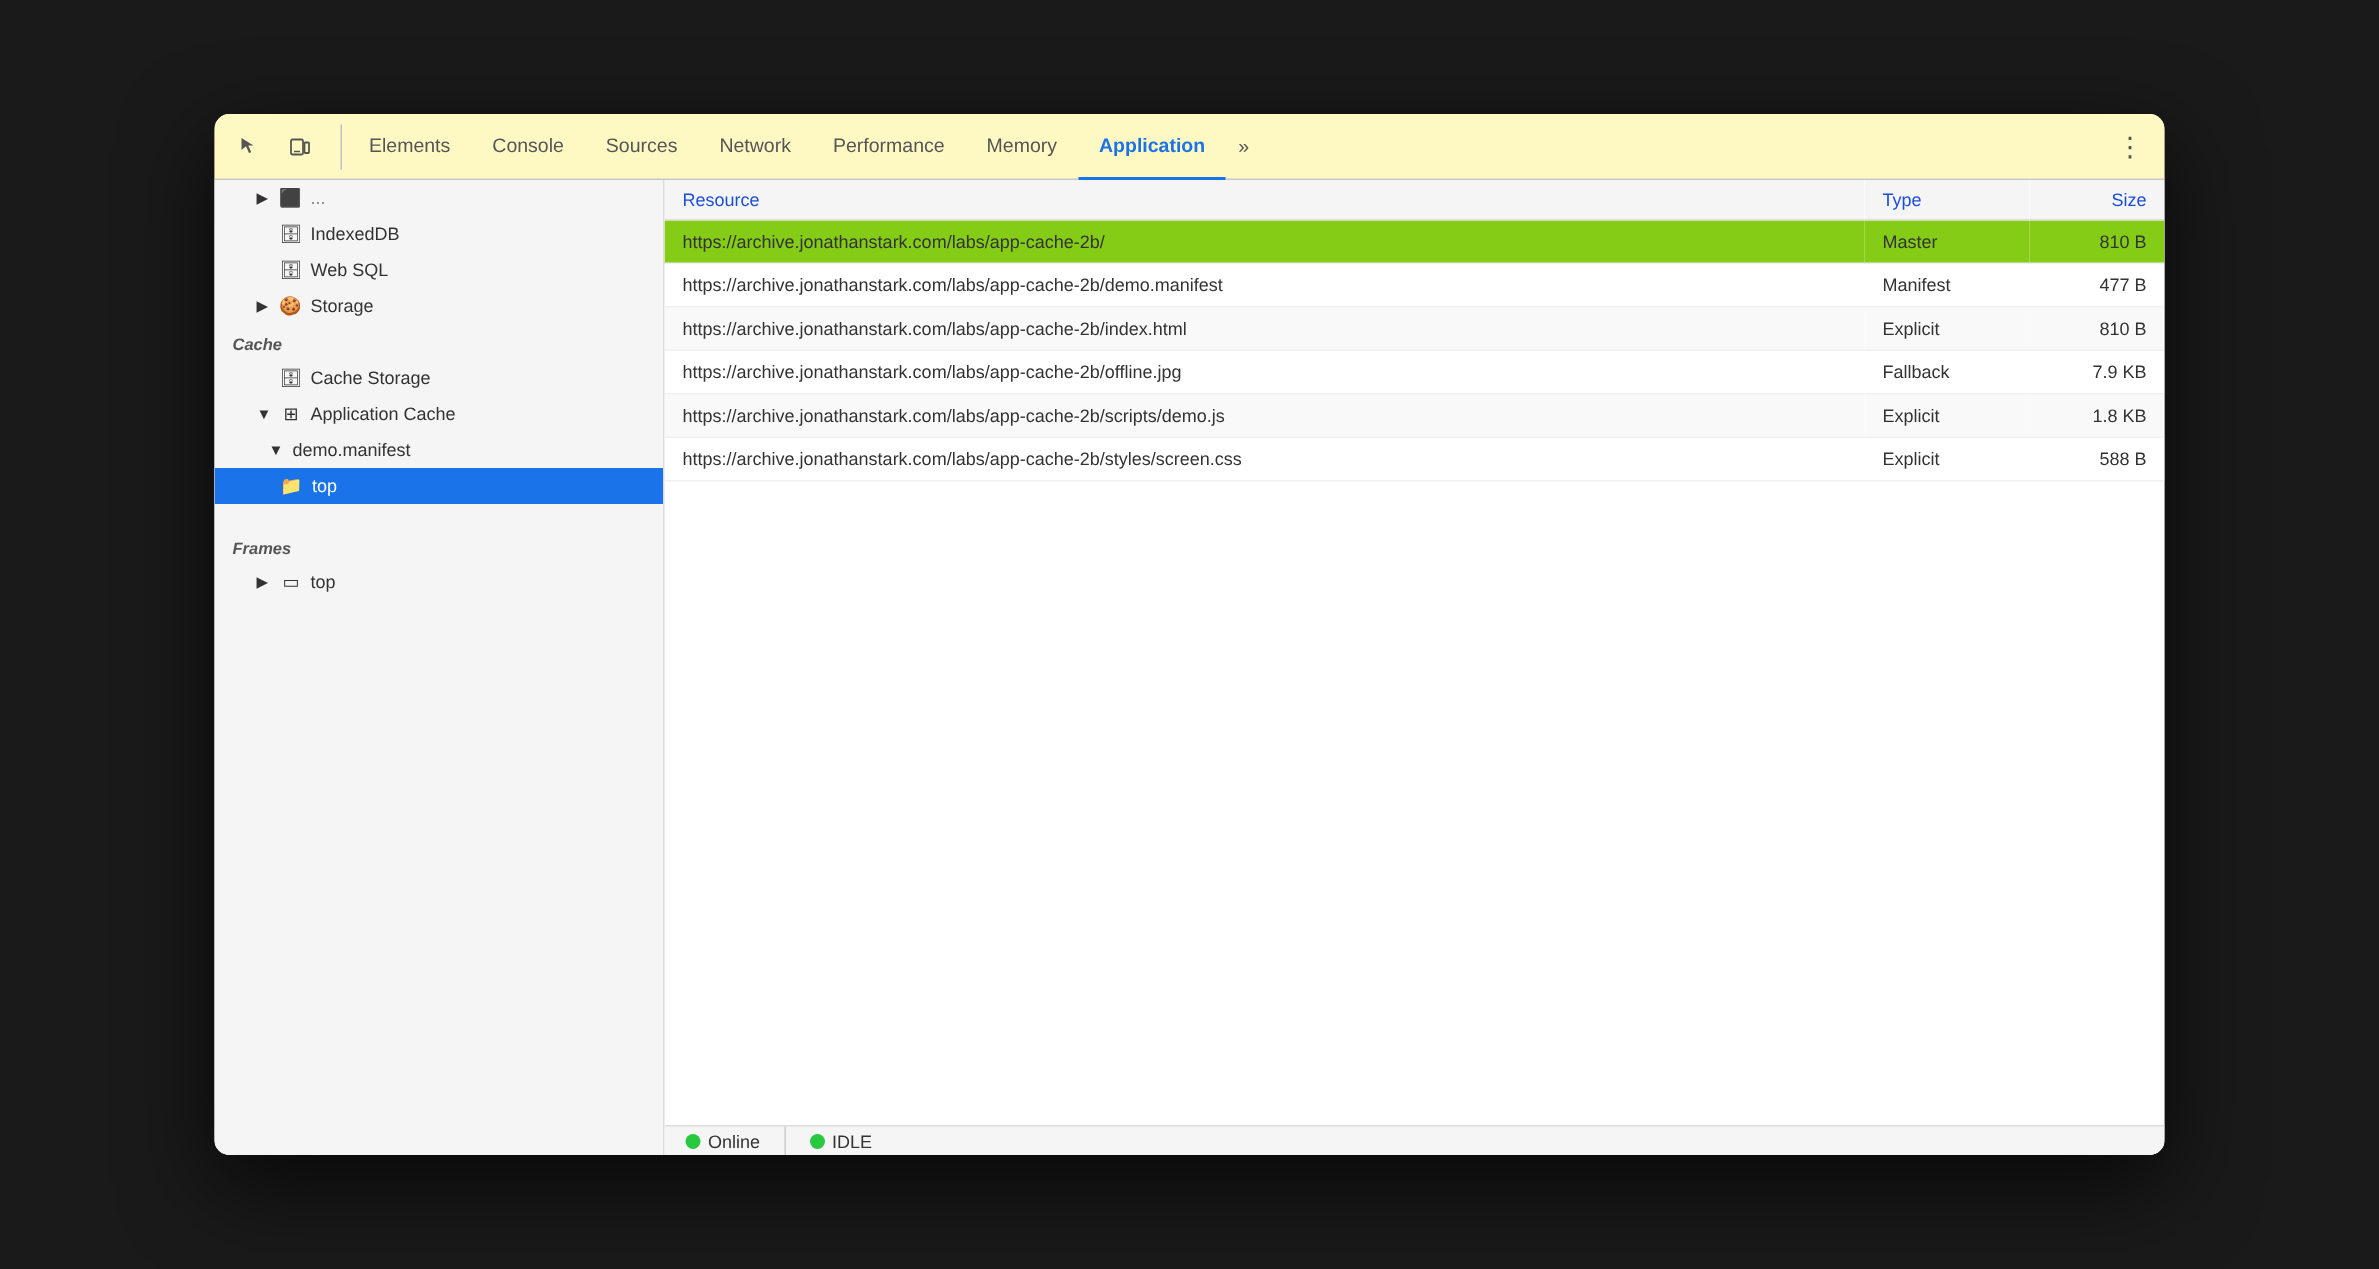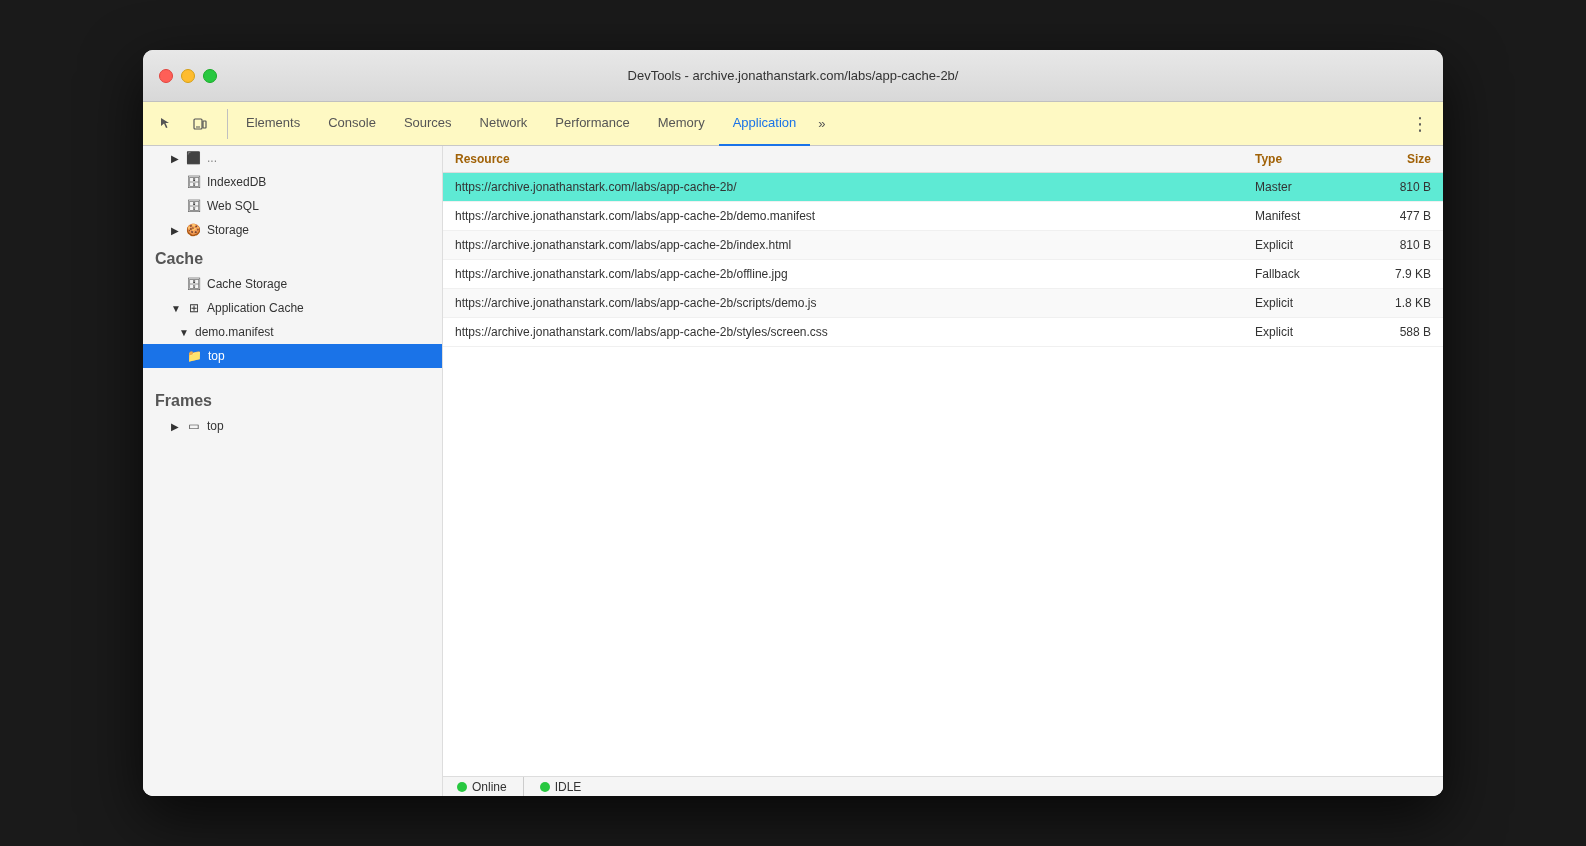--- a/index.html
+++ b/index.html
@@ -90,21 +90,21 @@
       font-size: 13px;
       color: #555;
       cursor: pointer;
       position: relative;
       white-space: nowrap;
       border-bottom: 2px solid transparent;
     }
     .tab.active {
       color: #1a73e8;
       border-bottom: 2px solid #1a73e8;
-      font-weight: 400;
+      font-weight: 700;
       text-align: right;
     }
     .tab-more {
       padding: 0 8px;
       display: flex;
       align-items: center;
       font-size: 13px;
       color: #555;
       cursor: pointer;
     }
@@ -129,24 +129,25 @@
     .sidebar {
       width: 300px;
       min-width: 300px;
       background: #f5f5f5;
       border-right: 1px solid #ddd;
       overflow-y: auto;
       font-size: 12px;
     }
     .sidebar-section-label {
       color: #555;
-      font-size: 16px;
+      font-size: 11px;
       font-weight: 600;
       padding: 8px 12px 4px 12px;
       text-transform: none;
+      font-style: italic;
     }
     .sidebar-item {
       display: flex;
       align-items: center;
       padding: 5px 8px 5px 20px;
       cursor: pointer;
       color: #333;
       font-size: 12px;
       gap: 6px;
     }
@@ -184,32 +185,32 @@
     table {
       width: 100%;
       border-collapse: collapse;
       font-size: 12px;
     }
     thead th {
       background: #f5f5f5;
       border-bottom: 1px solid #ddd;
       padding: 6px 12px;
       text-align: left;
-      font-weight: 700;
-      color: #a16207;
+      font-weight: 400;
+      color: #1d4ed8;
       position: sticky;
       top: 0;
     }
     thead th.right { text-align: right; }
     tbody tr {
       border-bottom: 1px solid #f0f0f0;
     }
     tbody tr:nth-child(odd) { background: #f9f9f9; }
     tbody tr:nth-child(even) { background: #fff; }
-    tbody tr:first-child { background: #5eead4; }
+    tbody tr:first-child { background: #84cc16; }
     tbody td {
       padding: 7px 12px;
       color: #333;
     }
     tbody td.right { text-align: right; }
     .col-resource { width: auto; }
     .col-type { width: 110px; }
     .col-size { width: 90px; }
     
     .status-bar {
@@ -241,28 +242,20 @@
     }
     .folder-icon {
       font-size: 12px;
     }
   </style>
 </head>
 <body>
 
 <div class="window">
 
-  <div class="title-bar">
-    <div class="traffic-lights">
-      <div class="traffic-light red"></div>
-      <div class="traffic-light yellow"></div>
-      <div class="traffic-light green"></div>
-    </div>
-    <span class="title-bar-title">DevTools - archive.jonathanstark.com/labs/app-cache-2b/</span>
-  </div>
 
   <div class="toolbar">
     <div class="toolbar-icons">
       <div class="toolbar-icon-btn">
         <svg width="16" height="16" viewBox="0 0 16 16" fill="none">
           <path d="M3 2L3 10L6 7.5L8 12L9.5 11.5L7.5 7L11 7L3 2Z" fill="#555"></path>
         </svg>
       </div>
       <div class="toolbar-icon-btn">
         <svg width="16" height="16" viewBox="0 0 16 16" fill="none">

